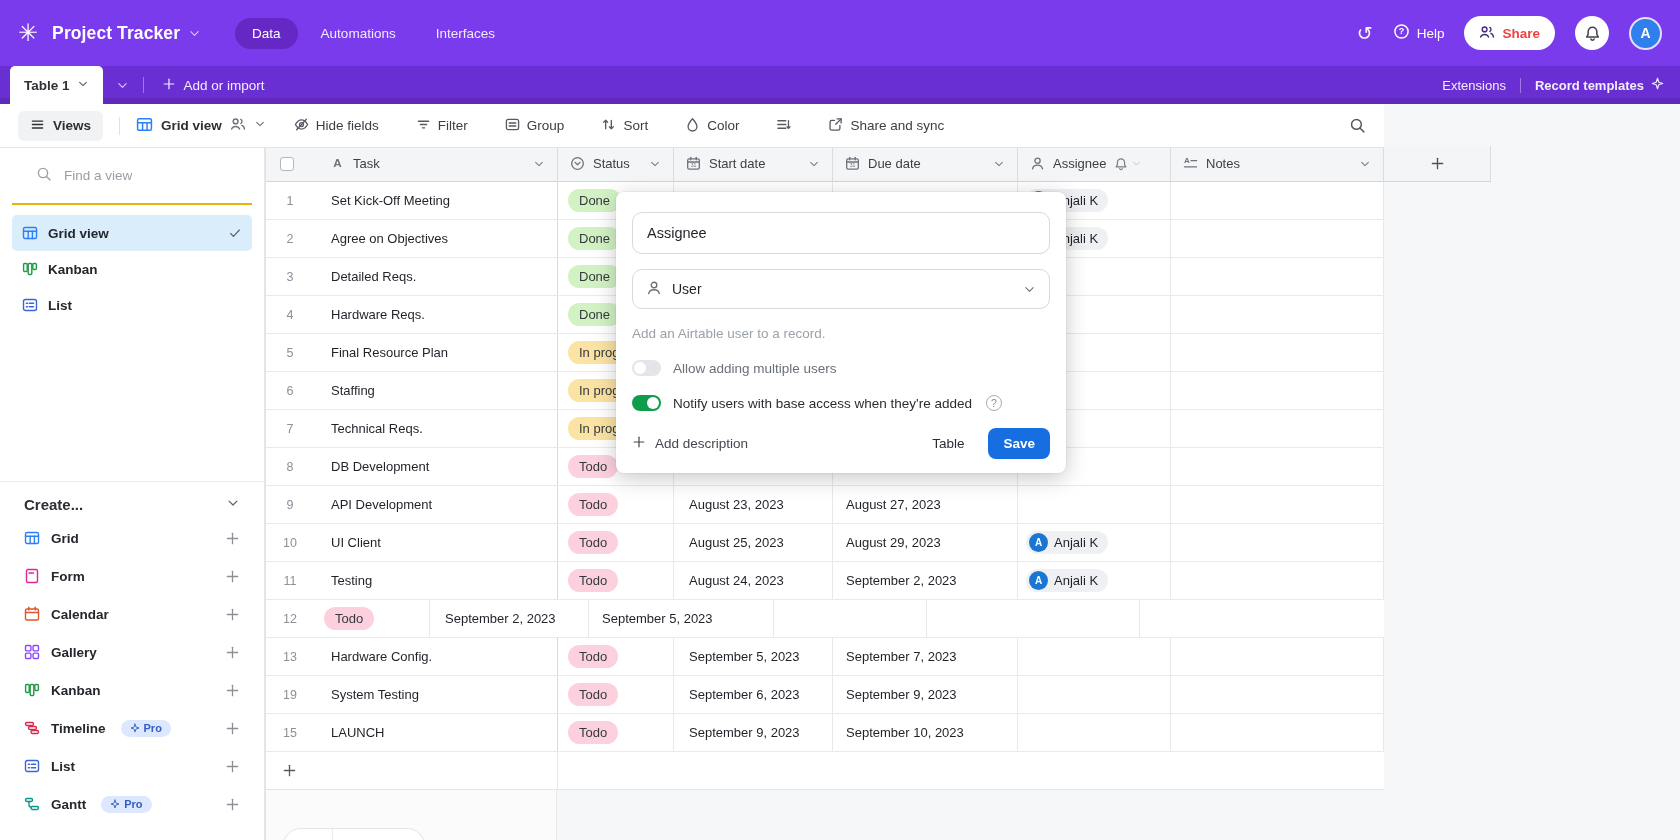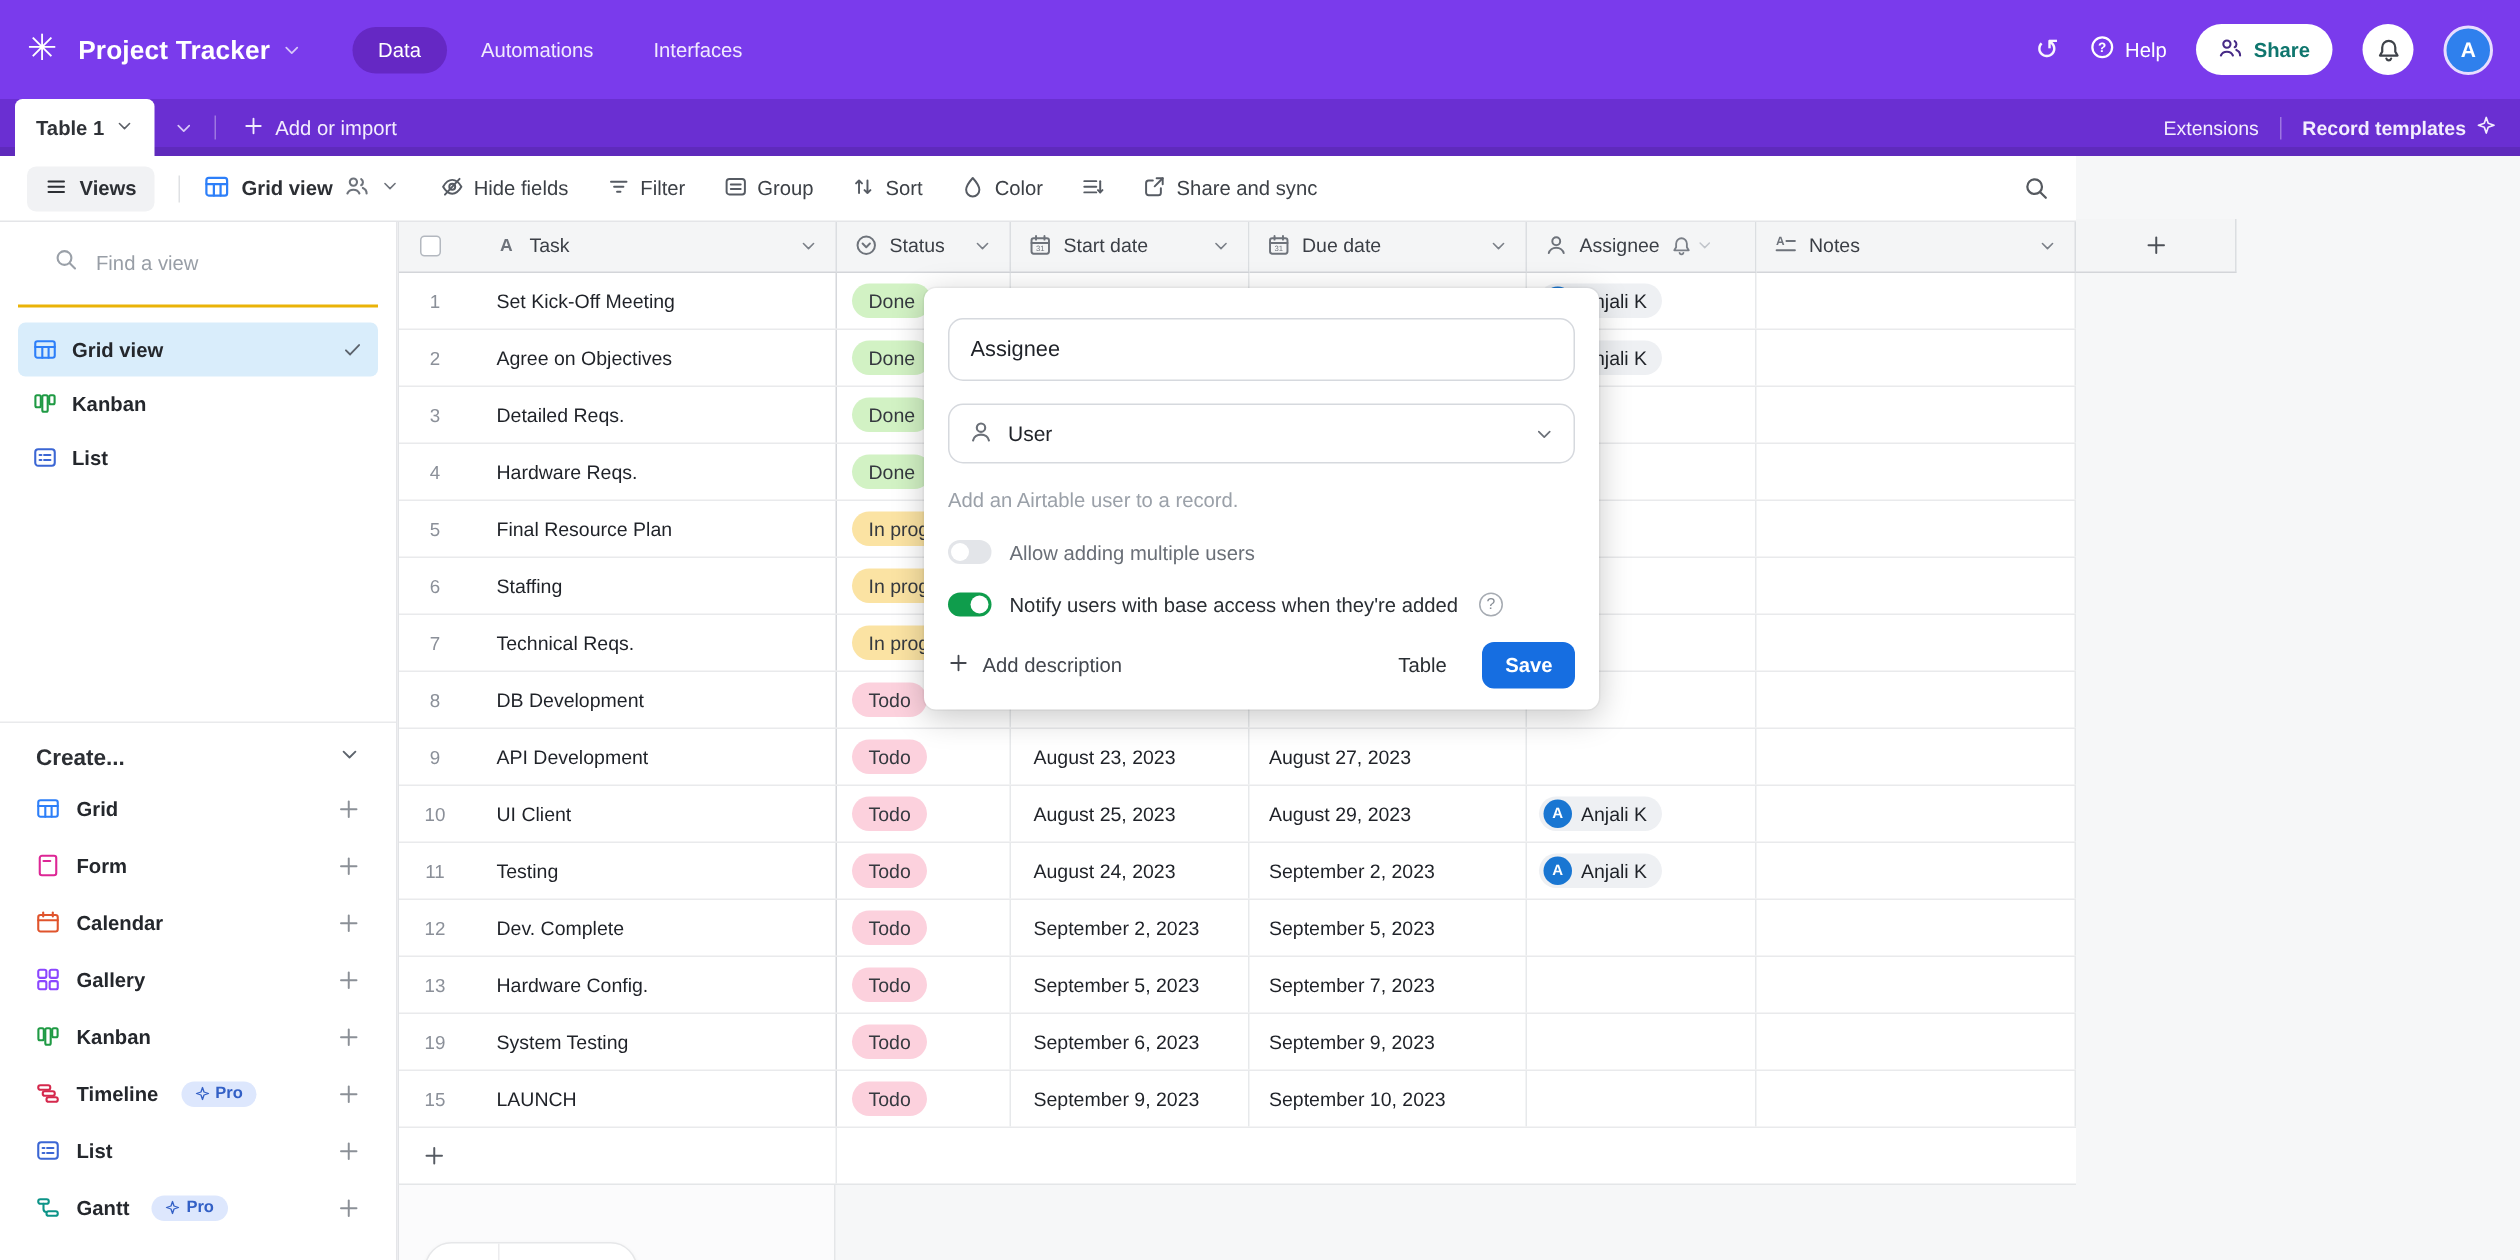--- a/index.html
+++ b/index.html
@@ -12,21 +12,21 @@
     display:flex; align-items:center; padding:0 18px; color:#fff; z-index:30; }
   .logo { font-size:24px; line-height:1; margin-right:14px; color:#fff; }
   .base-title { font-size:17.5px; font-weight:bold; letter-spacing:.1px; }
   .title-chev { margin-left:8px; display:flex; align-items:center; opacity:.9; }
   .top-nav { display:flex; align-items:center; margin-left:34px; gap:6px; }
   .nav-pill { font-size:13.5px; padding:8px 17px; border-radius:999px; cursor:pointer; color:#f1eafe; }
   .nav-pill.active { background:#6528c4; color:#fff; }
   .top-right { margin-left:auto; display:flex; align-items:center; gap:20px; }
   .hist { font-size:19px; opacity:.95; }
   .help { display:flex; align-items:center; gap:7px; font-size:13.5px; }
-  .share-pill { background:#fff; color:#0f766e; display:flex; align-items:center; gap:7px;
+  .share-pill { background:#fff; color:#ef4444; display:flex; align-items:center; gap:7px;
     font-size:13.5px; font-weight:bold; padding:0 15px; height:34px; border-radius:17px; }
   .bell-circle { width:34px; height:34px; border-radius:50%; background:#fff; display:flex;
     align-items:center; justify-content:center; color:#3f434a; }
   .avatar { width:33px; height:33px; border-radius:50%; background:#2f80ed; color:#fff;
     display:flex; align-items:center; justify-content:center; font-size:14px; font-weight:bold;
     border:2px solid #e8ddff; }
 
   
   .tabbar { position:absolute; left:0; top:66px; width:1680px; height:38px; background:#6a2fd2;
     display:flex; align-items:flex-end; color:#efe8fd; z-index:29; }
@@ -44,21 +44,21 @@
   .tr-sep { width:1px; height:15px; background:rgba(255,255,255,.35); }
   .rec-tmpl { display:flex; align-items:center; gap:7px;font-weight:bold; }
 
   
   .toolbar { position:absolute; left:0; top:104px; width:1384px; height:44px; background:#fff;
     border-bottom:1px solid #e4e5e8; display:flex; align-items:center; padding:0 18px; z-index:28; }
   .views-btn { background:#f1f2f4; border-radius:6px; height:30px; display:flex; align-items:center;
     gap:8px; padding:0 12px; font-size:13.5px; font-weight:bold; color:#2c2f34; }
   .tb-sep { width:1px; height:18px; background:#dfe1e4; margin:0 16px; }
   .gridview-btn { display:flex; align-items:center; gap:8px; font-size:13.5px; font-weight:bold; color:#2c2f34; }
-  .tb-items { display:flex; align-items:center; gap:26px; margin-left:28px; }
+  .tb-items { display:flex; align-items:center; gap:37px; margin-left:28px; }
   .tb-item { display:flex; align-items:center; gap:7px; font-size:13.5px; color:#3c4046; }
   .tb-search { margin-left:auto; color:#55595f; display:flex; align-items:center; }
 
   
   .sidebar { position:absolute; left:0; top:148px; width:265px; height:692px; background:#fff;
     border-right:1px solid #e5e6e9; z-index:20; display:flex; flex-direction:column; }
   .find-row { height:57px; display:flex; align-items:center; gap:12px; padding:0 10px 0 24px;
     border-bottom:2px solid #eab308; margin:0 12px; }
   .find-row input { border:none; outline:none; font-size:13.5px; color:#33373d; width:150px;
     font-family:"Liberation Sans", sans-serif; }
@@ -767,21 +767,20 @@
           <div class="c c-assignee clickable">
             <span class="user-chip">
               <span class="uc-av">A</span>
               <span>Anjali K</span>
             </span>
           </div>
           <div class="c c-notes clickable"></div>
         </div>
         <div class="row">
           <div class="c c-num clickable">12</div>
-          <div class="c c-task clickable">Dev. Complete</div>
           <div class="c c-status clickable">
             <span class="pill" style="background:#fcd1dd">Todo</span>
           </div>
           <div class="c c-start clickable">September 2, 2023</div>
           <div class="c c-due clickable">September 5, 2023</div>
           <div class="c c-assignee clickable"></div>
           <div class="c c-notes clickable"></div>
         </div>
         <div class="row">
           <div class="c c-num clickable">13</div>

